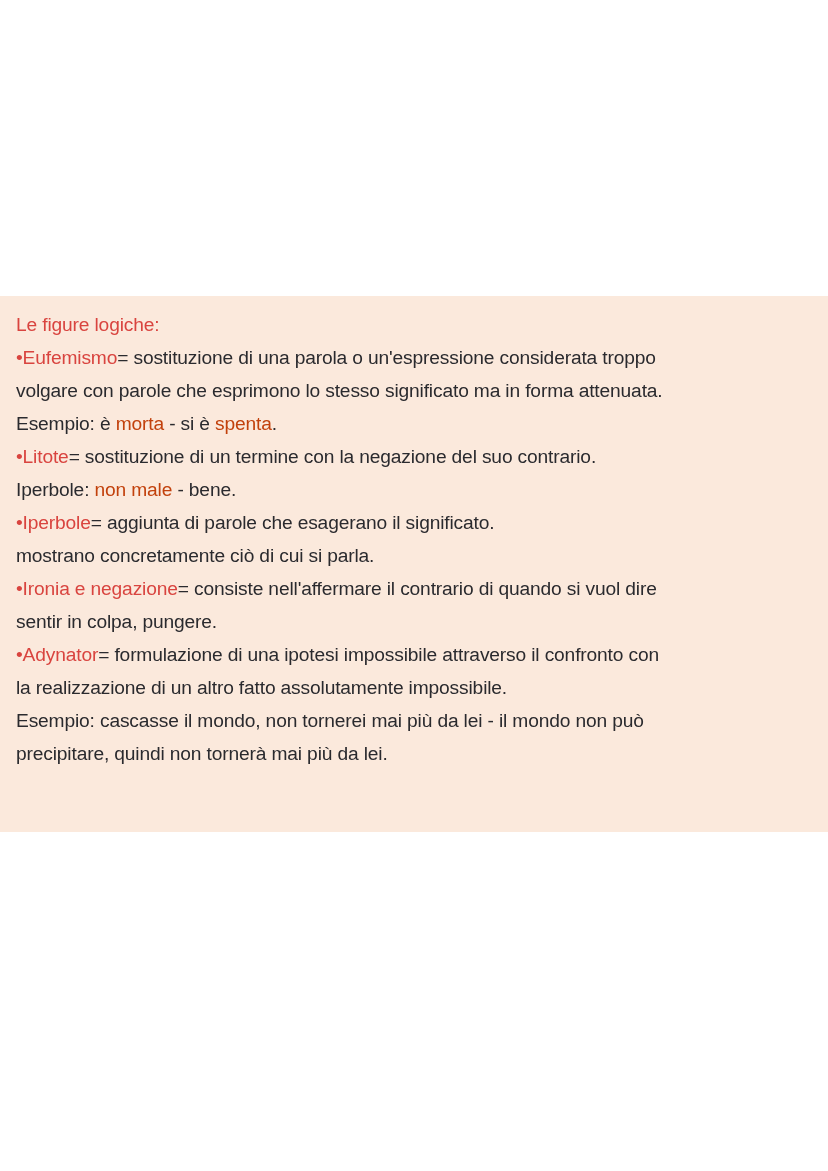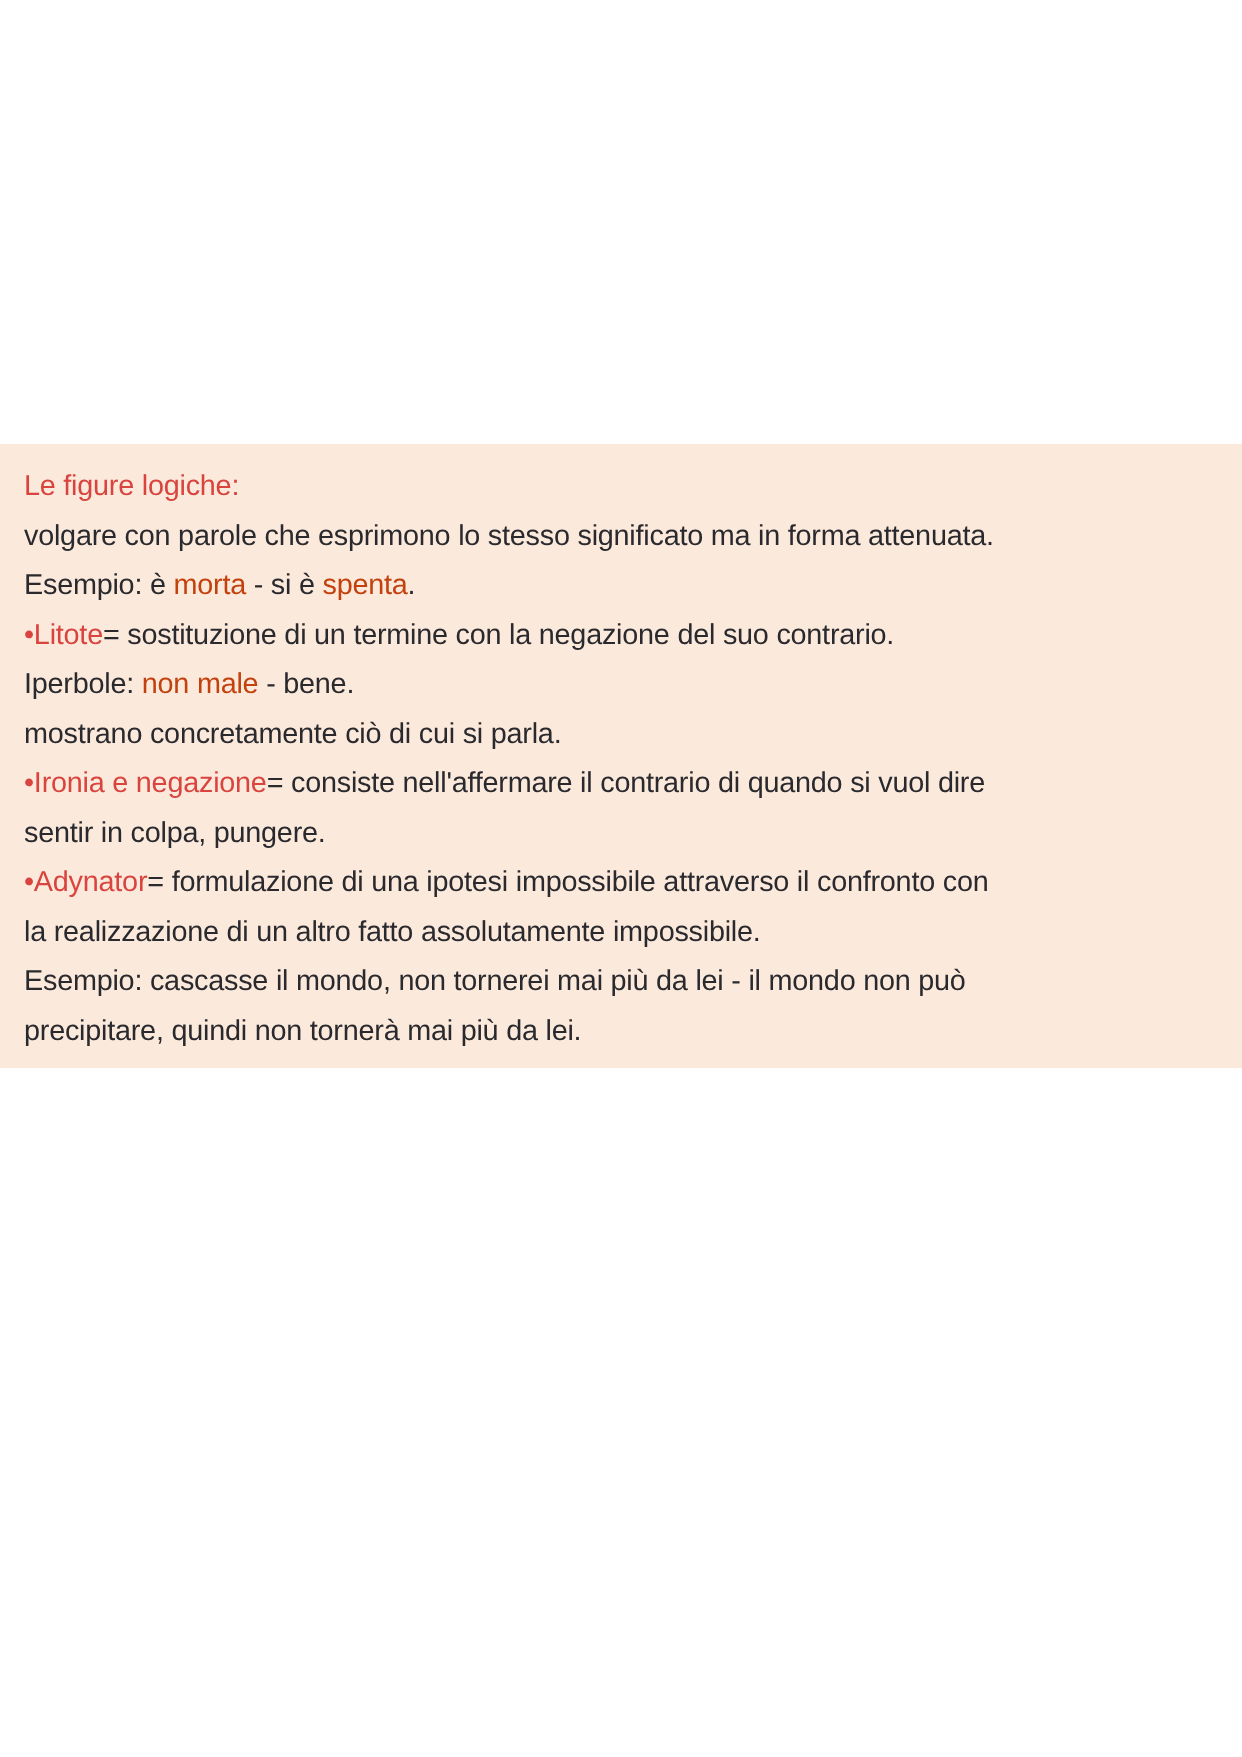--- a/index.html
+++ b/index.html
@@ -12,21 +12,21 @@
     height: 1171px;
     position: relative;
     overflow: hidden;
     font-family: "Liberation Sans", "DejaVu Sans", sans-serif;
   }
   .panel {
     position: absolute;
     left: 0;
     top: 296px;
     width: 828px;
-    height: 416px;
+    height: 536px;
     background: #fbe9dc;
     box-sizing: border-box;
     padding: 12px 10px 0 16px;
   }
   .line {
     font-size: 19.2px;
     line-height: 33px;
     color: #2a2a2e;
     white-space: nowrap;
     letter-spacing: -0.15px;
@@ -44,26 +44,28 @@
     color: #d9443f;
   }
 </style>
 </head>
 <body>
 
 <div class="panel">
 
   <div class="line title">Le figure logiche:</div>
 
+  <div class="line"><span class="bullet">•</span><span class="term">Eufemismo</span><span>= sostituzione di una parola o un'espressione considerata troppo</span></div>
   <div class="line">volgare con parole che esprimono lo stesso significato ma in forma attenuata.</div>
   <div class="line"><span>Esempio: è </span><span class="hl">morta</span><span> - si è </span><span class="hl">spenta</span><span>.</span></div>
 
   <div class="line"><span class="bullet">•</span><span class="term">Litote</span><span>= sostituzione di un termine con la negazione del suo contrario.</span></div>
   <div class="line"><span>Iperbole: </span><span class="hl">non male</span><span> - bene.</span></div>
 
+  <div class="line"><span class="bullet">•</span><span class="term">Iperbole</span><span>= aggiunta di parole che esagerano il significato.</span></div>
 
   <div class="line">mostrano concretamente ciò di cui si parla.</div>
 
   <div class="line"><span class="bullet">•</span><span class="term">Ironia e negazione</span><span>= consiste nell'affermare il contrario di quando si vuol dire</span></div>
   <div class="line">sentir in colpa, pungere.</div>
 
   <div class="line"><span class="bullet">•</span><span class="term">Adynator</span><span>= formulazione di una ipotesi impossibile attraverso il confronto con</span></div>
   <div class="line">la realizzazione di un altro fatto assolutamente impossibile.</div>
   <div class="line">Esempio: cascasse il mondo, non tornerei mai più da lei - il mondo non può</div>
   <div class="line">precipitare, quindi non tornerà mai più da lei.</div>

